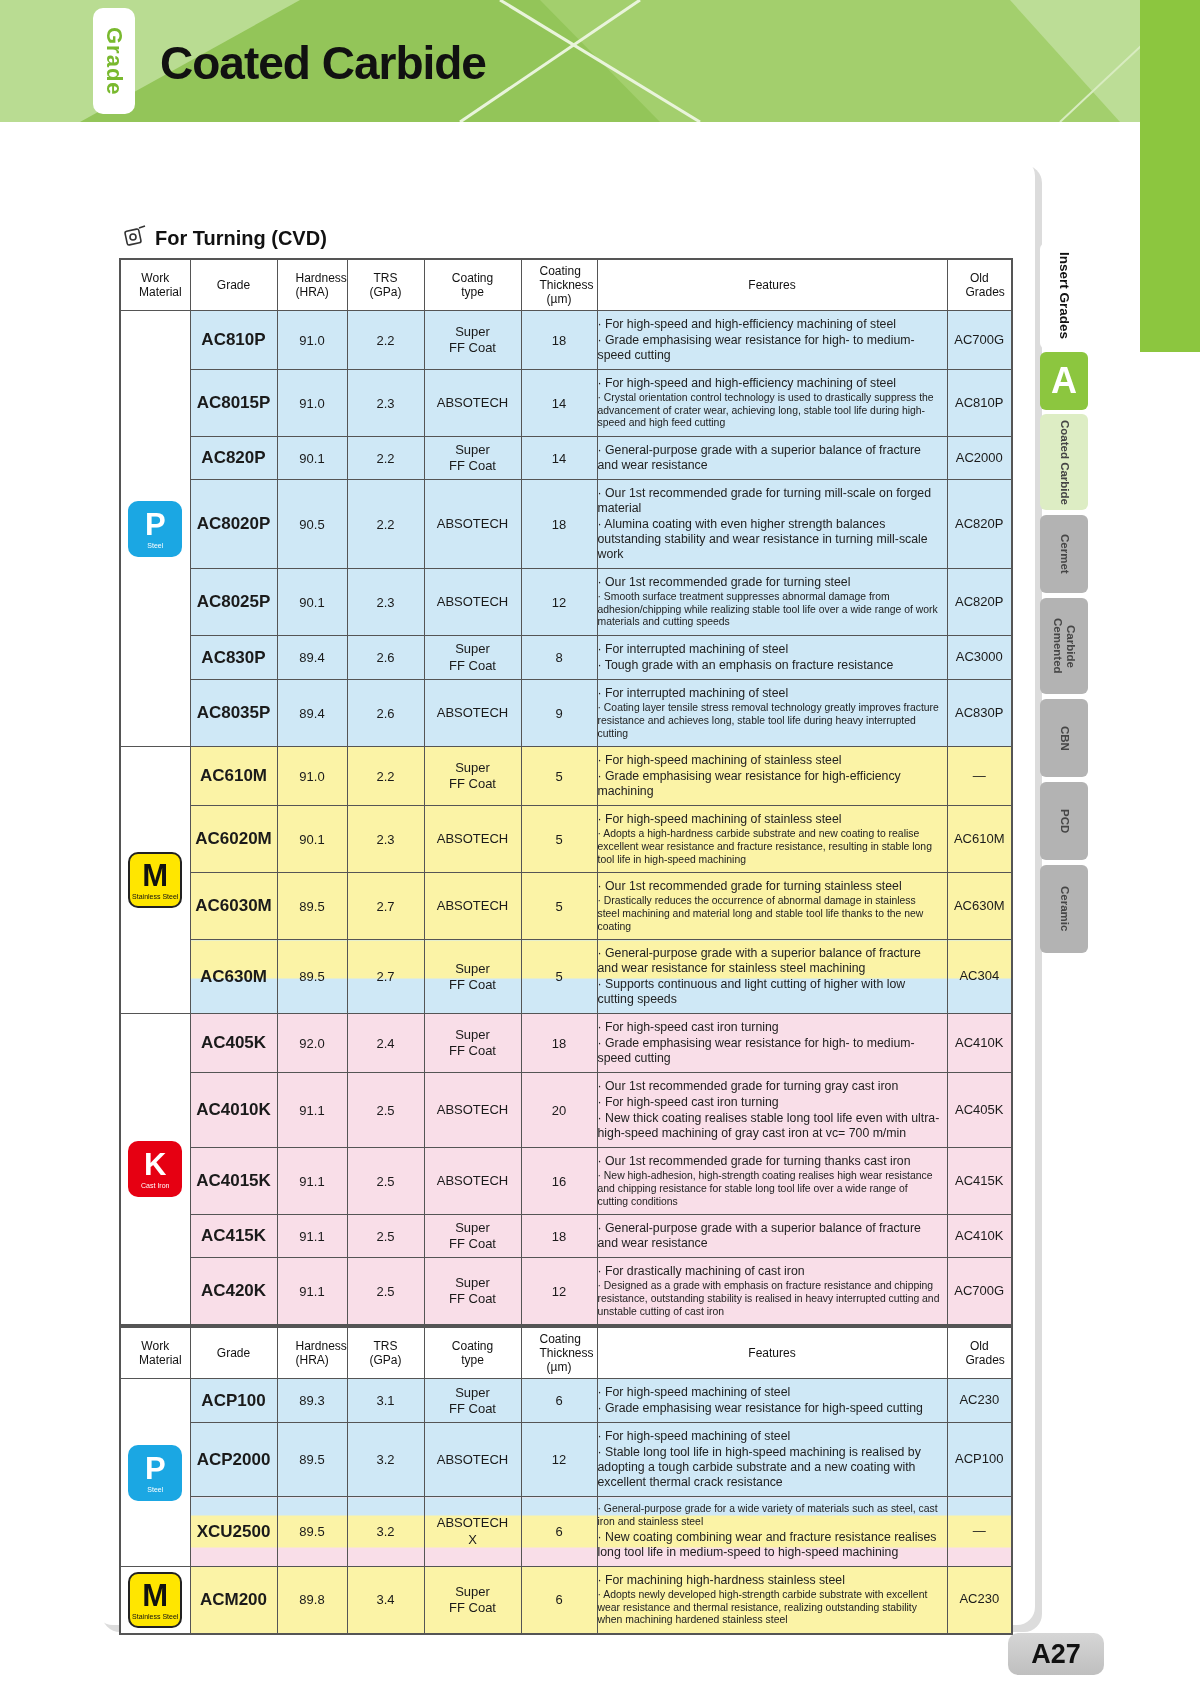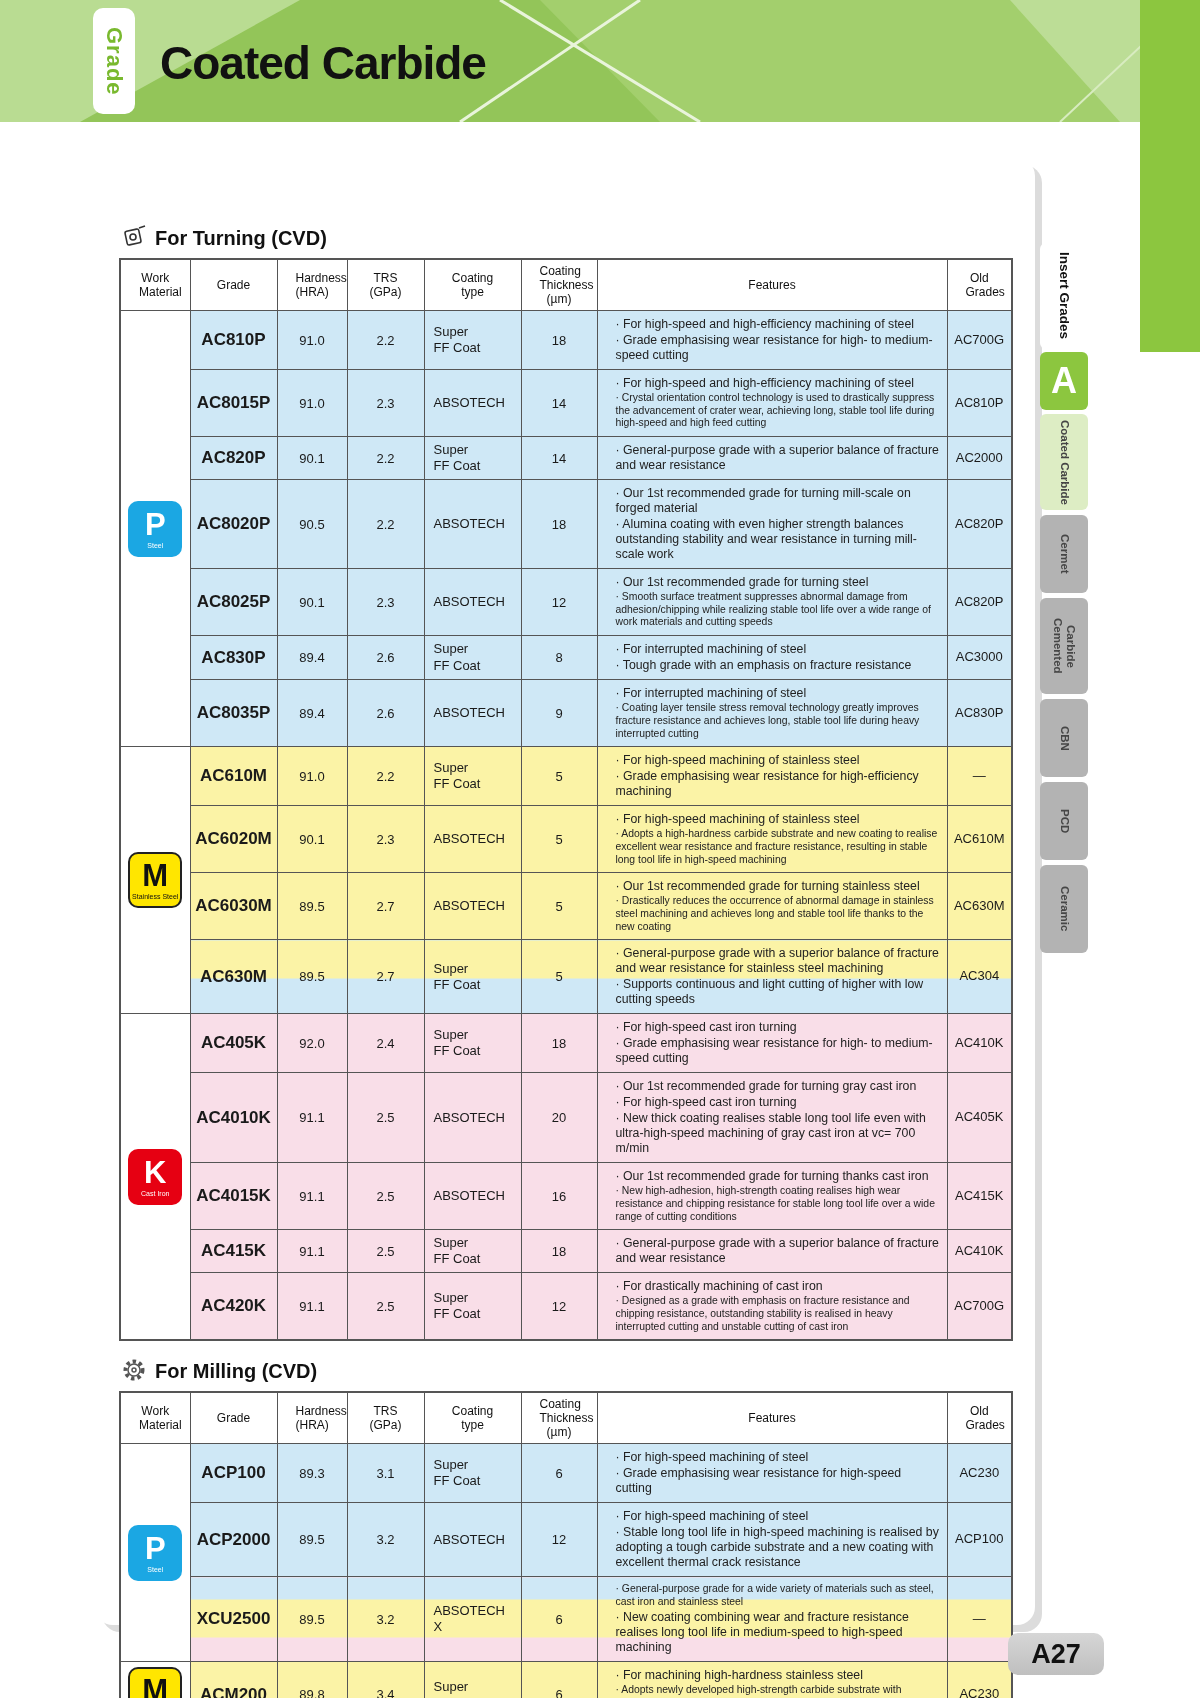--- a/index.html
+++ b/index.html
@@ -31,23 +31,23 @@
 
   
   table.grades{border-collapse:collapse;width:892px;border:2px solid #555;table-layout:fixed;}
   table.grades th,table.grades td{border:1px solid #555;vertical-align:middle;}
   table.grades th{background:#fff;font-weight:normal;font-size:12px;padding:4px 18px;
                   text-align:center;color:#111;}
   th.th-small{font-size:9px;}
   td.wm-cell{background:#fff !important;text-align:center;}
   .cell-grade{font-size:17px;font-weight:bold;text-align:center;padding:4px 2px;position:relative;}
   .cell-num{font-size:13px;text-align:center;padding:12px 2px;}
-  .cell-coating{font-size:13px;padding:4px 9px;white-space:pre-line;line-height:1.25;margin-top:12px;}
+  .cell-coating{font-size:13px;text-align:center;padding:4px 9px;white-space:pre-line;line-height:1.25;margin-top:12px;}
   .cell-old{font-size:13px;text-align:center;padding:4px 2px;white-space:pre-line;line-height:1.3;}
-  .cell-features{padding:5px 6px 5px 18px;text-align:left;}
+  .cell-features{padding:5px 6px 5px 0;text-align:left;}
   .feat{font-size:12.3px;line-height:1.22;color:#222;margin:1px 0;}
   .feat-small{font-size:10.4px;line-height:1.22;}
 
   
   .c-blue  td{background:#cfe8f6;}
   .c-yellow td{background:#fbf3a6;}
   .c-pink  td{background:#f9dee8;}
   .c-my  td{background:linear-gradient(to bottom,#fbf3a6 52%,#cfe8f6 52%);}
   .c-pmk td{background:linear-gradient(to bottom,#cfe8f6 26%,#fbf3a6 26%,#fbf3a6 72%,#f9dee8 72%);}
 
@@ -266,21 +266,21 @@
             <td class="cell-old">AC610M</td>
           </tr>
           <tr class="c-yellow">
             <td class="cell-grade"><span class="grade-text">AC6030M</span></td>
             <td class="cell-num">89.5</td>
             <td class="cell-num">2.7</td>
             <td class="cell-coating">ABSOTECH</td>
             <td class="cell-num">5</td>
             <td class="cell-features">
               <div class="feat">· Our 1st recommended grade for turning stainless steel</div>
-              <div class="feat feat-small">· Drastically reduces the occurrence of abnormal damage in stainless steel machining and achieves long and stable tool life thanks to the new coating</div>
+              <div class="feat feat-small">· Drastically reduces the occurrence of abnormal damage in stainless steel machining and material long and stable tool life thanks to the new coating</div>
             </td>
             <td class="cell-old">AC630M</td>
           </tr>
           <tr class="c-my">
             <td class="cell-grade"><span class="grade-text">AC630M</span></td>
             <td class="cell-num">89.5</td>
             <td class="cell-num">2.7</td>
             <td class="cell-coating">Super
 FF Coat</td>
             <td class="cell-num">5</td>
@@ -355,30 +355,20 @@
             <td class="cell-num">12</td>
             <td class="cell-features">
               <div class="feat">· For drastically machining of cast iron</div>
               <div class="feat feat-small">· Designed as a grade with emphasis on fracture resistance and chipping resistance, outstanding stability is realised in heavy interrupted cutting and unstable cutting of cast iron</div>
             </td>
             <td class="cell-old">AC700G</td>
           </tr>
         </tbody>
     </table>
 
-    <div class="sec-heading" style="margin-top:16px;">
-      <span class="sec-icon">
-        <svg width="26" height="26" viewBox="0 0 26 26">
-          <circle cx="13" cy="13" r="8.5" fill="none" stroke="#555" stroke-width="4" stroke-dasharray="3.4 3"></circle>
-          <circle cx="13" cy="13" r="6" fill="#fff" stroke="#555" stroke-width="1.5"></circle>
-          <circle cx="13" cy="13" r="2" fill="none" stroke="#555" stroke-width="1.5"></circle>
-        </svg>
-      </span>
-      <span>For Milling (CVD)</span>
-    </div>
     <table class="grades">
       <colgroup>
         <col style="width:70px">
           <col style="width:87px">
           <col style="width:70px">
           <col style="width:77px">
         <col style="width:97px">
           <col style="width:76px">
           <col style="width:350px">
           <col style="width:65px">

